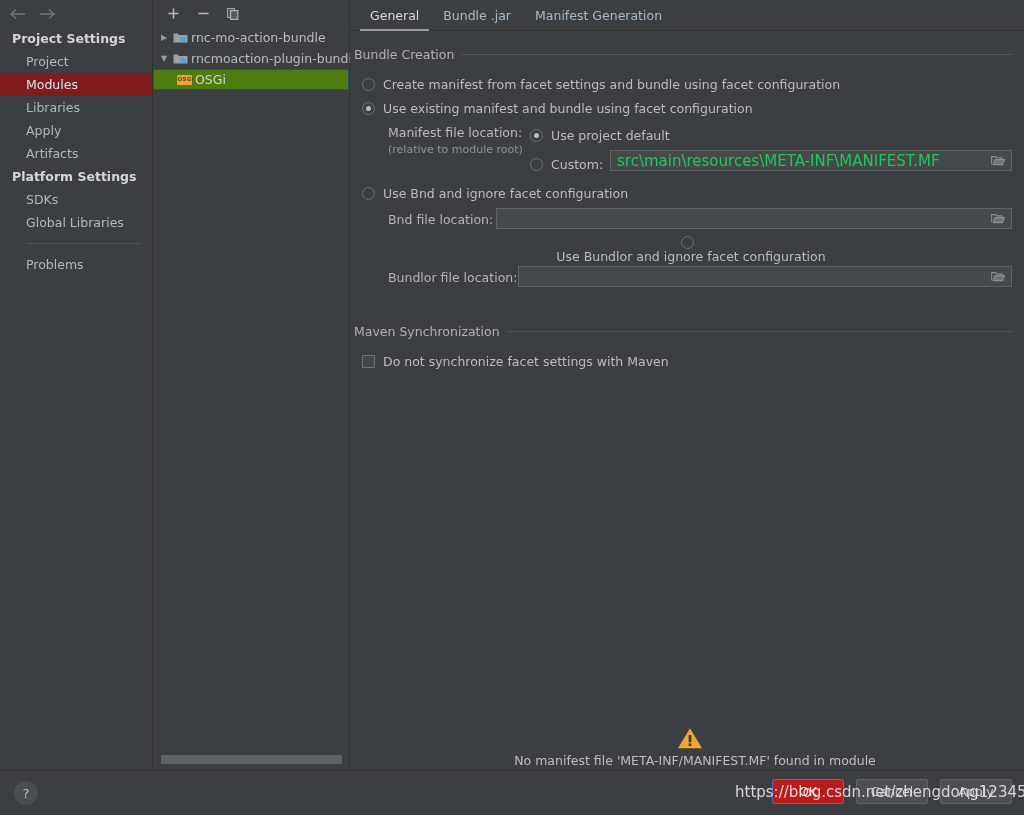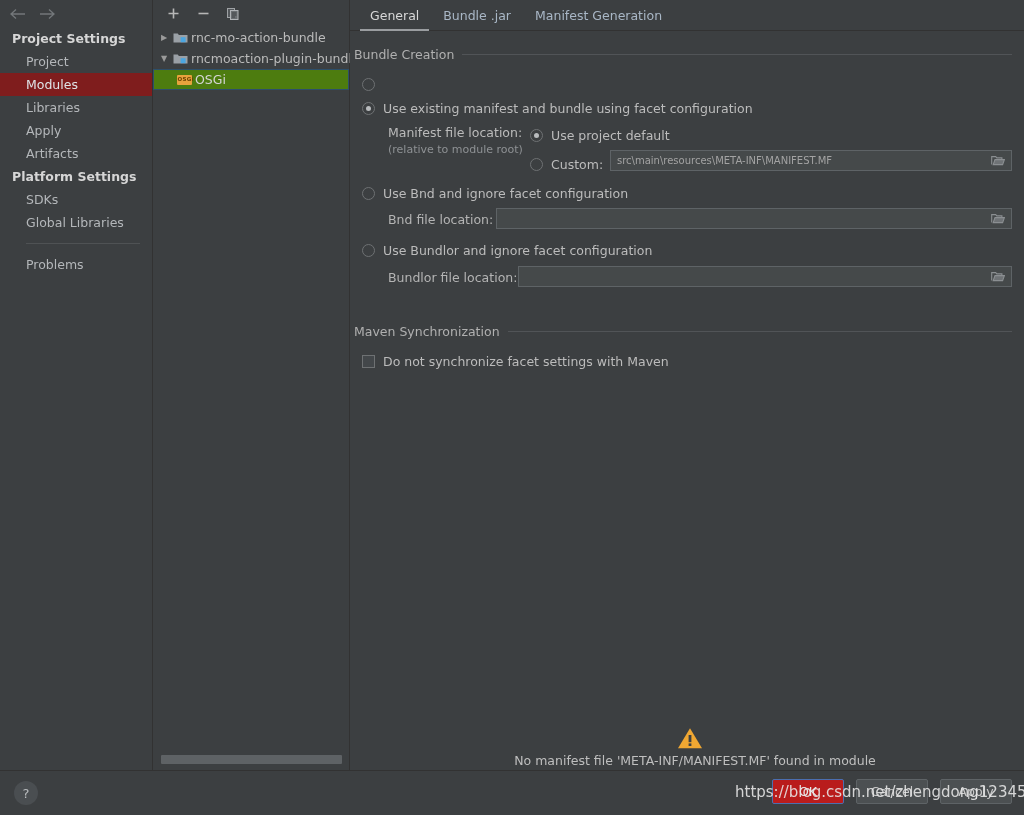--- a/index.html
+++ b/index.html
@@ -265,22 +265,22 @@
   .textfield {
     height: 21px;
     background: #45494a;
     border: 1px solid #5e6366;
     box-sizing: border-box;
     display: flex;
     align-items: center;
     position: relative;
   }
   .textfield .tf-value {
-    color: #a3a3a3;
-    font-size: 10px;
+    color: #22c55e;
+    font-size: 15px;
     padding-left: 6px;
     white-space: nowrap;
     overflow: hidden;
   }
   .tf-browse {
     position: absolute;
     right: 5px; top: 50%;
     transform: translateY(-50%);
     width: 16px; height: 14px;
     display: flex; align-items: center; justify-content: center;
@@ -473,20 +473,21 @@
 
       <div class="form">
 
         <div class="group-header">
           <span class="gh-text">Bundle Creation</span>
           <span class="gh-line"></span>
         </div>
 
         <div class="row" style="margin-left:8px;height:24px;">
           <span class="radio"></span>
+          <span class="radio-label">Create manifest from facet settings and bundle using facet configuration</span>
         </div>
 
         <div class="row" style="margin-left:8px;height:24px;">
           <span class="radio on"></span>
           <span class="radio-label">Use existing manifest and bundle using facet configuration</span>
         </div>
 
         <div style="position:relative;height:58px;margin-top:2px;">
 
           <div class="abs" style="left:34px;top:3px;">Manifest file location:</div>
@@ -524,21 +525,21 @@
             <span class="tf-value"></span>
             <span class="tf-browse">
               <svg width="14" height="11" viewBox="0 0 14 11" fill="none" stroke="#8b8f92" stroke-width="1.1">
                 <path d="M0.7 9.6 V1.6 h4 l1.1 1.3 h5.1 v1.4"></path>
                 <path d="M2.2 9.6 L4 4.6 H13.4 L11.6 9.6 z" fill="#6f7376" stroke="#8b8f92"></path>
               </svg>
             </span>
           </div>
         </div>
 
-        <div class="row" style="margin-left:8px;height:28px;">
+        <div class="row" style="margin-left:8px;height:28px;flex-direction:column;">
           <span class="radio"></span>
           <span class="radio-label">Use Bundlor and ignore facet configuration</span>
         </div>
 
         <div style="position:relative;height:30px;">
           <div class="abs sub-label" style="left:34px;top:6px;">Bundlor file location:</div>
           <div class="abs textfield" style="left:164px;top:2px;width:494px;">
             <span class="tf-value"></span>
             <span class="tf-browse">
               <svg width="14" height="11" viewBox="0 0 14 11" fill="none" stroke="#8b8f92" stroke-width="1.1">

